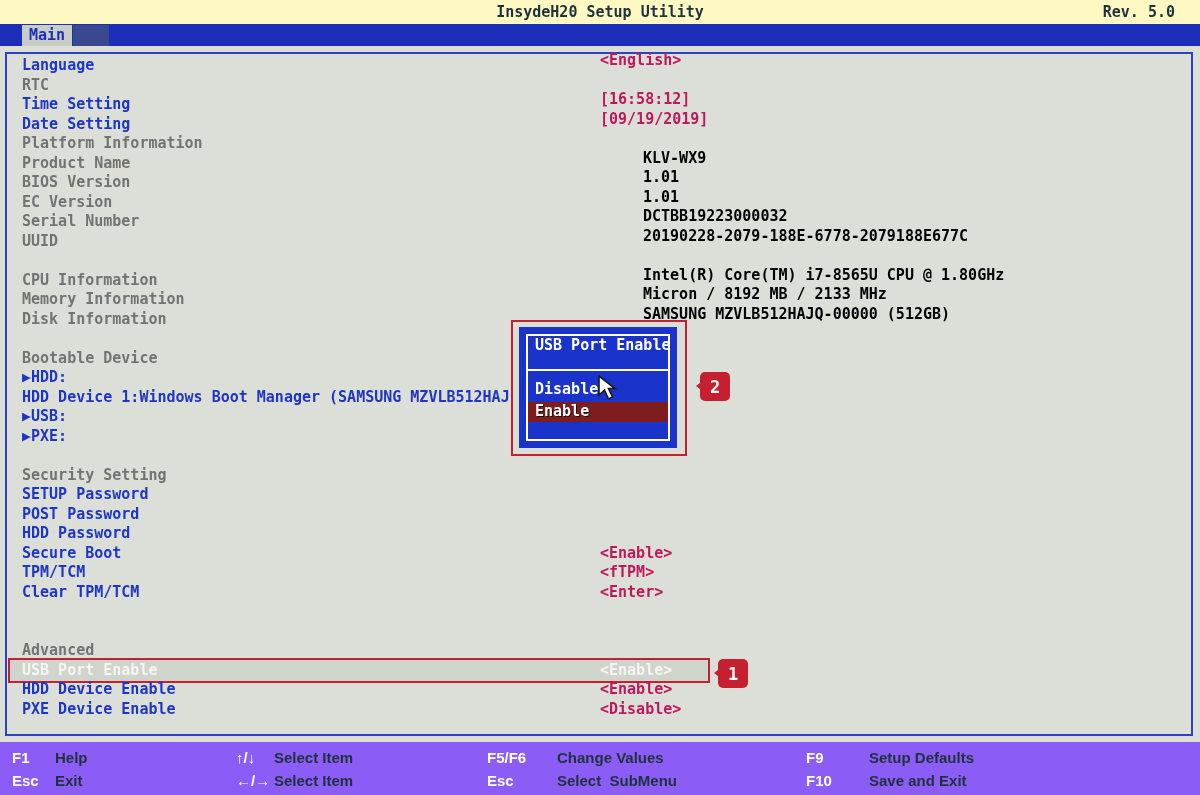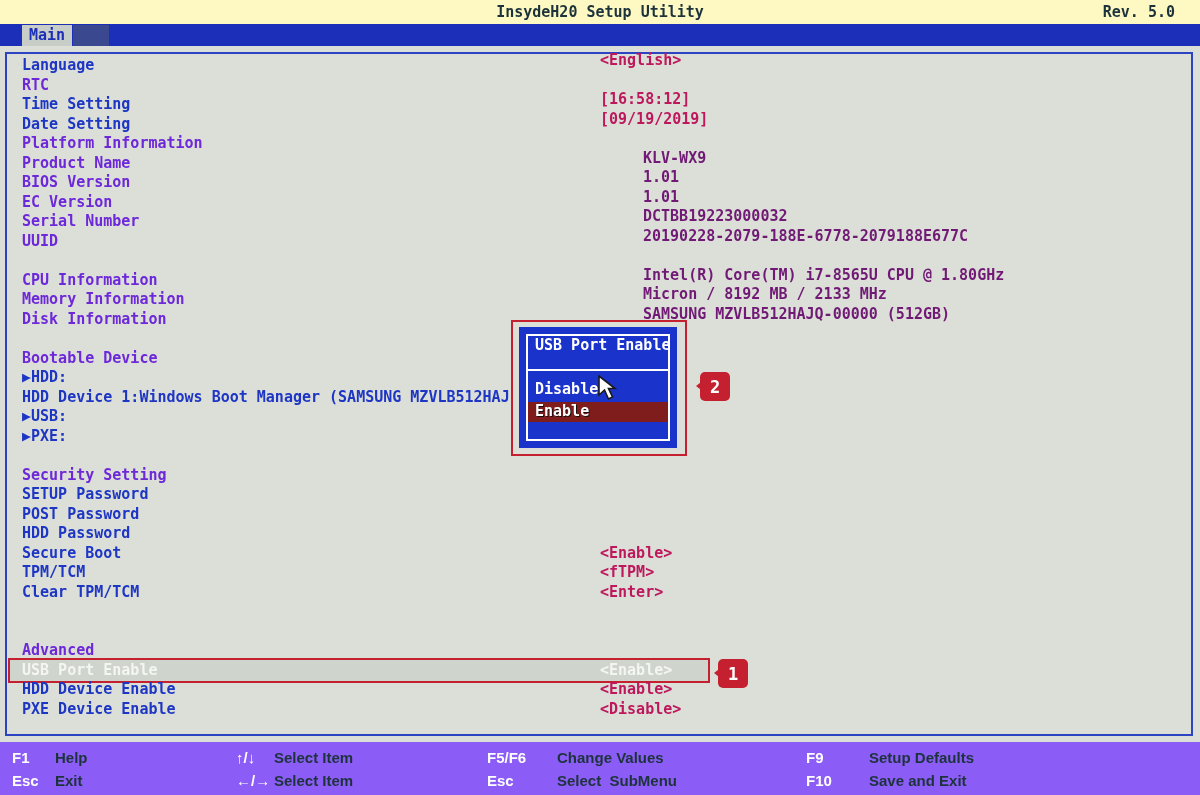--- a/index.html
+++ b/index.html
@@ -36,23 +36,23 @@
   }
   .frame{
     position:absolute;left:5px;top:6px;width:1188px;height:684px;
     border:2px solid #2c44c4;box-sizing:border-box;
   }
   .rows{position:absolute;left:0;top:10px;width:1200px;}
   .row{position:relative;height:19.5px;}
   .lbl{position:absolute;left:22px;top:0;font:bold 15px "DejaVu Sans Mono",monospace;line-height:19.5px;white-space:pre;}
   .val{position:absolute;left:600px;top:0;font:bold 15px "DejaVu Sans Mono",monospace;line-height:19.5px;white-space:pre;}
   .item{color:#1e36c4;}
-  .static{color:#6d28d9;}
+  .static{color:#737373;}
   .vitem{color:#be185d;}
-  .vstatic{color:#701a75;padding-left:43px;}
+  .vstatic{color:#000000;padding-left:43px;}
   .raise{transform:translateY(-5px);}
   
   .row.selected .hl{
     position:absolute;left:8px;top:-3px;width:702px;height:25px;
     background:#cfd4cc;border:2px solid #c4202f;box-sizing:border-box;
   }
   .row.selected .lbl,.row.selected .val{color:#f4f6f1;z-index:2;}
   
   .popup-annot{
     position:absolute;left:511px;top:320px;width:176px;height:136px;

